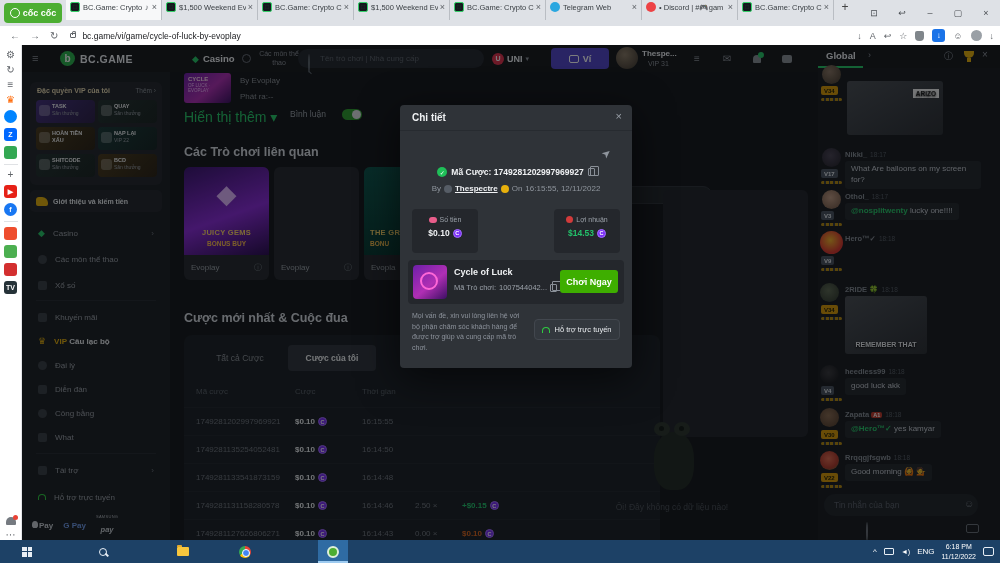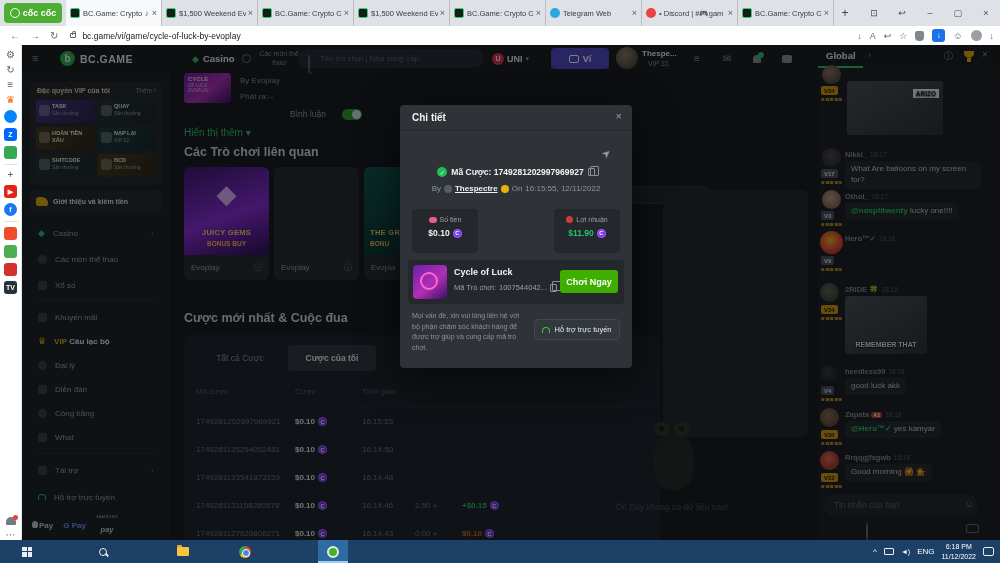--- a/index.html
+++ b/index.html
@@ -6,21 +6,21 @@
   html,body { width:1000px; height:563px; overflow:hidden; }
   body { font-family:"Liberation Sans", sans-serif; background:#0f1114; position:relative; }
   .abs { position:absolute; }
   .stage { position:absolute; left:0; top:0; width:1000px; height:563px; }
 
   
   .tabbar { position:absolute; left:0; top:0; width:1000px; height:26px; background:#dee1e6; }
   .cc-logo { position:absolute; left:4px; top:3px; width:58px; height:20px; background:#4cae32; border-radius:4px;
              color:#fff; font-weight:bold; font-size:9px; display:flex; align-items:center; justify-content:center; gap:3px; }
   .cc-mascot { width:10px; height:10px; border:1.5px solid #fff; border-radius:50%; }
-  .tabs { position:absolute; left:66px; top:0; height:14px; display:flex; }
+  .tabs { position:absolute; left:66px; top:0; height:14px; display:flex;align-items:center; }
   .tab { width:96px; height:26px; display:flex; align-items:center; padding:0 4px; font-size:7.5px; color:#3b4045;
          border-right:1px solid #b9bdc3; background:#dee1e6; }
   .tab.active { background:#f7f8f9; }
   .fav { width:10px; height:10px; border-radius:2px; margin-right:3px; flex:none; }
   .fav.bc { background:#14181d; box-shadow:inset 0 0 0 2px #14181d, inset 0 0 3px #35d06a; border:1px solid #35d06a; }
   .fav.tg { background:#2aa7e0; border-radius:50%; }
   .fav.dc { background:#ed4245; border-radius:50%; }
   .tab-title { flex:1; overflow:hidden; white-space:nowrap; }
   .tab-audio { font-size:8px; color:#5f6368; margin:0 1px; }
   .tab-x { color:#5f6368; font-size:9px; margin-left:2px; }
@@ -119,21 +119,21 @@
   .chat-bub { width:10px; height:8px; background:#8b9097; border-radius:2px; position:relative; }
   .chat-bub::after { content:""; position:absolute; left:2px; bottom:-3px; border:3px solid transparent; border-top-color:#8b9097; }
 
   
   .gthumb { position:absolute; left:162px; top:28px; width:47px; height:30px; border-radius:3px;
             background:linear-gradient(140deg,#6d1fa8,#b02fb4 55%,#3c0f63); padding:3px 4px; overflow:hidden; }
   .gthumb .l1 { font-size:6px; font-weight:bold; color:#ffd9f0; line-height:1.1; }
   .gthumb .l2 { font-size:4.5px; color:#f3b8ff; }
   .g-by { position:absolute; left:218px; top:31px; font-size:8px; color:#8b9097; }
   .g-rtp { position:absolute; left:218px; top:47px; font-size:8px; color:#8b9097; }
-  .g-more { position:absolute; left:162px; top:64px; font-size:10px; color:#27c768;margin-top:18px; }
+  .g-more { position:absolute; left:162px; top:64px; font-size:14px; color:#27c768; }
   .g-cmt { position:absolute; left:268px; top:64px; font-size:8.5px; color:#9aa0a8; }
   .toggle { position:absolute; left:320px; top:64px; width:20px; height:11px; border-radius:6px; background:#2f9e2f; }
   .toggle::after { content:""; position:absolute; right:1px; top:1px; width:9px; height:9px; background:#dfe3e6; border-radius:50%; }
 
   
   .sec-title { font-size:12.5px; font-weight:bold; color:#d6dae0; }
   .gcard { position:absolute; width:85px; height:113px; border-radius:6px; overflow:hidden; background:#26292e; }
   .gc-img { width:85px; height:88px; position:relative; }
   .gc1 { background:linear-gradient(160deg,#3b1470,#8b2bd9 55%,#2a0c50); }
   .gc2 { background:linear-gradient(180deg,#12718f,#0b4a63); }
@@ -716,21 +716,21 @@
           <span>$0.10</span>
           <span class="coin"></span>
         </div>
     </div>
     <div class="stat" style="left:154px">
       <div class="lb">
           <span class="chipic"></span>
           <span>Lợi nhuận</span>
         </div>
       <div class="vl">
-          <span class="green">$11.90</span>
+          <span class="green">$14.53</span>
           <span class="coin"></span>
         </div>
     </div>
     <div class="m-game">
       <div class="m-thumb"></div>
       <span class="m-gname">Cycle of Luck</span>
       <span class="m-gid">
           <span>Mã Trò chơi:</span> 
           <span>1007544042...</span>
           <span class="copy-ic"></span>

